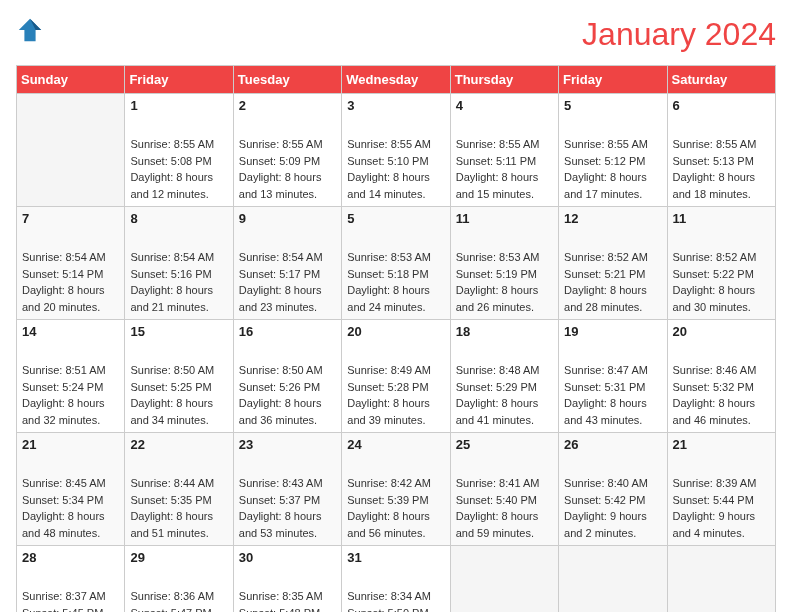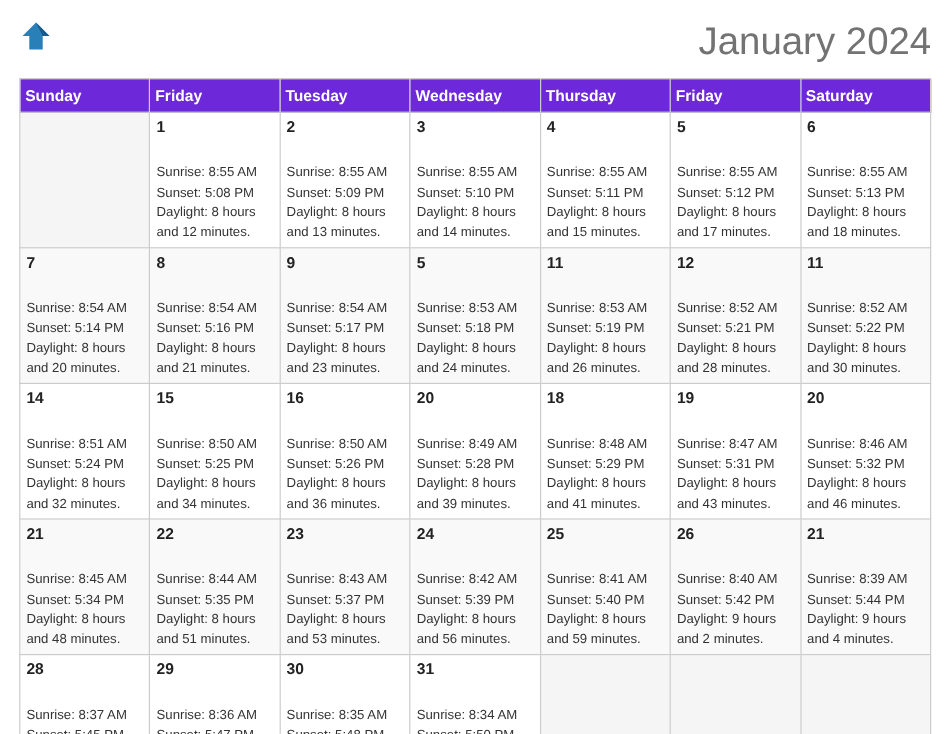--- a/index.html
+++ b/index.html
@@ -33,33 +33,33 @@
     .logo-icon {
       width: 28px;
       height: 28px;
     }
     .title-block {
       text-align: right;
     }
     .month-title {
       font-size: 32px;
       font-weight: normal;
-      color: #737373;
+      color: #ef4444;
     }
     .location-title {
       font-size: 16px;
       color: #444;
     }
     table {
       width: 100%;
       border-collapse: collapse;
       table-layout: fixed;
     }
     th {
-      background-color: #6d28d9;
+      background-color: #ef4444;
       color: #fff;
       font-size: 13px;
       font-weight: bold;
       padding: 6px 4px;
       text-align: left;
       border: 1px solid #ccc;
     }
     td {
       border: 1px solid #ccc;
       vertical-align: top;

